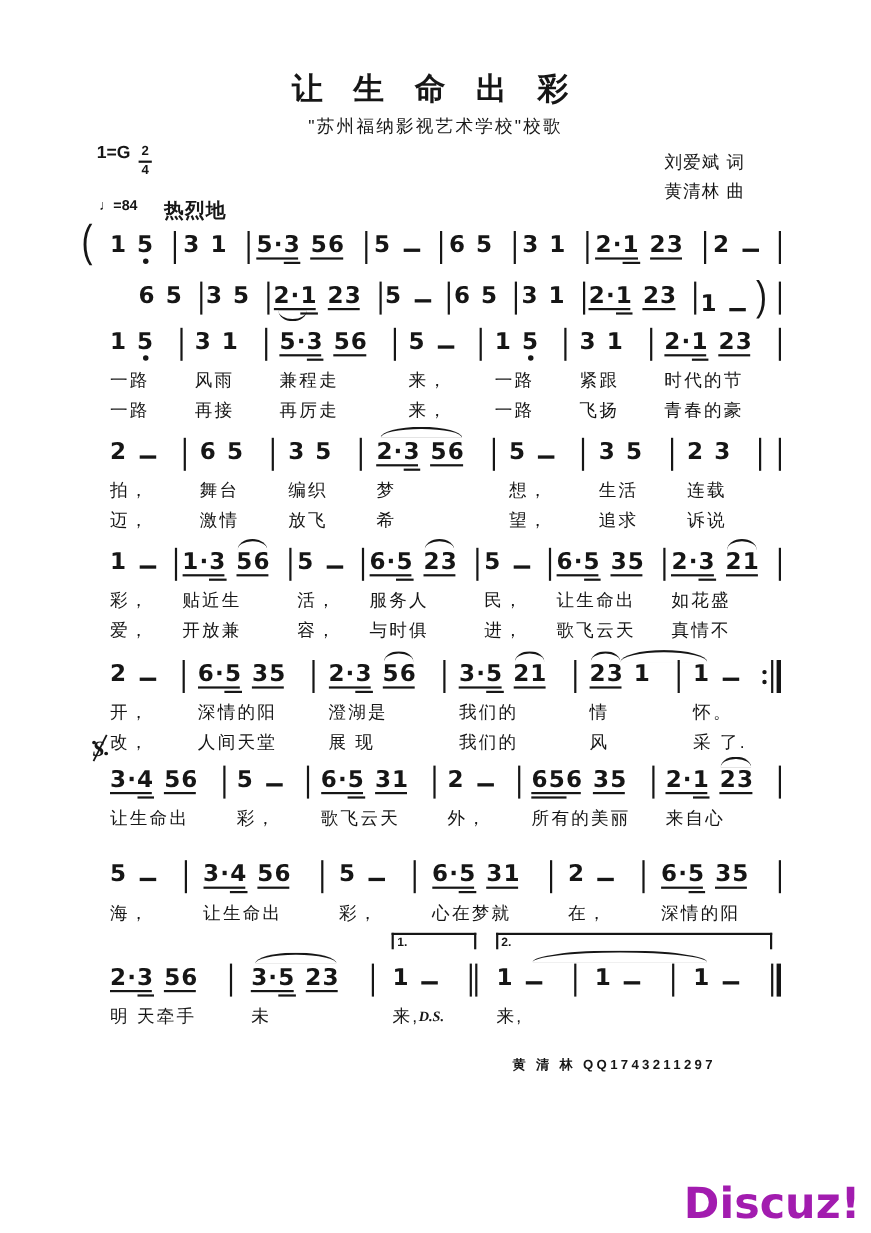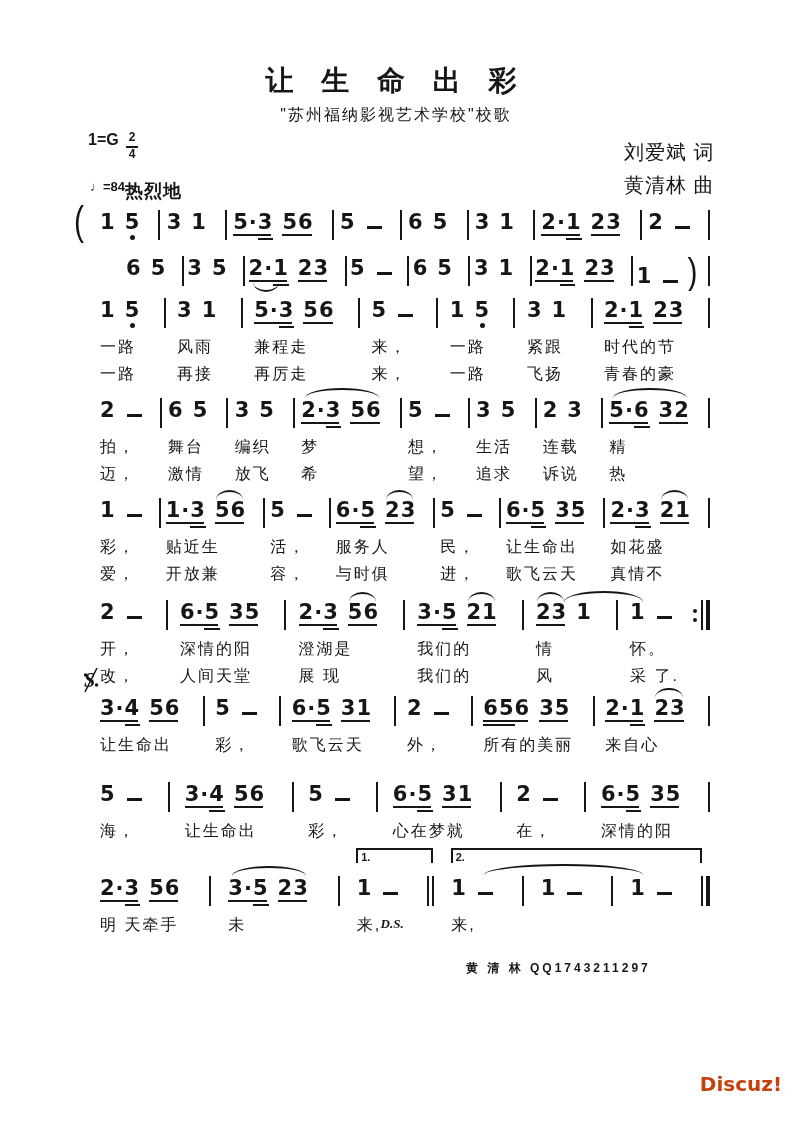--- a/index.html
+++ b/index.html
@@ -7,22 +7,22 @@
         font-family:"Liberation Sans","DejaVu Sans",sans-serif;color:#161616;overflow:hidden;
         border-right:1px solid #d9d9d9;border-bottom:1px solid #d9d9d9;}
   .title{position:absolute;top:62px;left:0;width:100%;text-align:center;
          font-size:28px;font-weight:bold;letter-spacing:10px;}
   .subtitle{position:absolute;top:105px;left:0;width:100%;text-align:center;
             font-size:16px;letter-spacing:2px;}
   .keytime{position:absolute;top:131px;left:88px;display:flex;gap:7px;
            font-size:16px;font-weight:bold;}
   .frac{display:inline-flex;flex-direction:column;align-items:center;font-size:12px;line-height:1.15;font-weight:bold;}
   .frac .num{border-bottom:2px solid #161616;padding:0 3px 1px 3px;}
-  .credits{position:absolute;top:136px;left:624px;font-size:20px;line-height:1.65;letter-spacing:1px;}
-  .tempo{position:absolute;top:179px;left:90px;display:flex;font-weight:bold;}
+  .credits{position:absolute;top:136px;left:604px;font-size:16px;line-height:1.65;letter-spacing:1px;}
+  .tempo{position:absolute;top:179px;left:90px;display:flex;gap:24px;font-weight:bold;}
   .tempo .bpm{font-size:13px;}
   .tempo .expr{font-size:18px;letter-spacing:1px;}
 
   .score{position:absolute;left:100px;top:0;width:610px;}
   .system{position:absolute;left:0;width:100%;padding-top:12px;}
   .staff{display:flex;justify-content:space-between;align-items:flex-start;}
 
   .measure{display:flex;flex-direction:column;}
   .notes{position:relative;display:flex;align-items:flex-end;min-height:30px;}
   .g{position:relative;font-family:"DejaVu Sans",sans-serif;font-weight:bold;font-size:21px;
@@ -57,22 +57,22 @@
   .tie.below{border-top:none;border-bottom:2px solid #161616;height:8px;
        border-radius:0 0 50% 50%/0 0 100% 100%;}
 
   .volta{position:absolute;top:2px;height:13px;border:2px solid #161616;border-bottom:none;}
   .vlabel{position:absolute;top:1px;left:3px;font-size:11px;font-weight:bold;letter-spacing:0;}
   .ds{position:absolute;font-family:"Liberation Serif","DejaVu Serif",serif;
       font-style:italic;font-weight:bold;font-size:13px;letter-spacing:0;}
   .segno{position:absolute;left:-18px;top:-18px;}
 
   .footer-credit{position:absolute;top:960px;left:466px;font-size:12px;letter-spacing:3px;font-weight:bold;}
-  .watermark{position:absolute;top:1072px;right:10px;font-size:20px;font-weight:bold;
-             color:#c2410c;font-family:"DejaVu Sans",sans-serif;}
+  .watermark{position:absolute;top:1072px;right:10px;font-size:39px;font-weight:bold;
+             color:#a21caf;font-family:"DejaVu Sans",sans-serif;}
 </style>
 </head>
 <body>
 
 <div class="page">
 
   <div class="title">让 生 命 出 彩</div>
   <div class="subtitle">"苏州福纳影视艺术学校"校歌</div>
 
   <div class="keytime">
@@ -402,28 +402,20 @@
             <div class="notes">
               <span class="g">2</span>
               <span class="g">3</span>
             </div>
             <div class="ly lyA">连载</div>
             <div class="ly lyB">诉说</div>
           </div>
           <span class="barwrap">
             <i class="bl"></i>
           </span>
-          <div class="measure marc">
-            <div class="notes">
-              <span class="g u">5·<span class="d">6</span></span>
-              <span class="g u">32</span>
-            </div>
-            <div class="ly lyA">精</div>
-            <div class="ly lyB">热</div>
-          </div>
           <span class="barwrap">
             <i class="bl"></i>
           </span>
         </div>
       </div>
     <div class="system" style="top:486px">
         <div class="staff">
           <div class="measure">
             <div class="notes">
               <span class="g">1</span>

